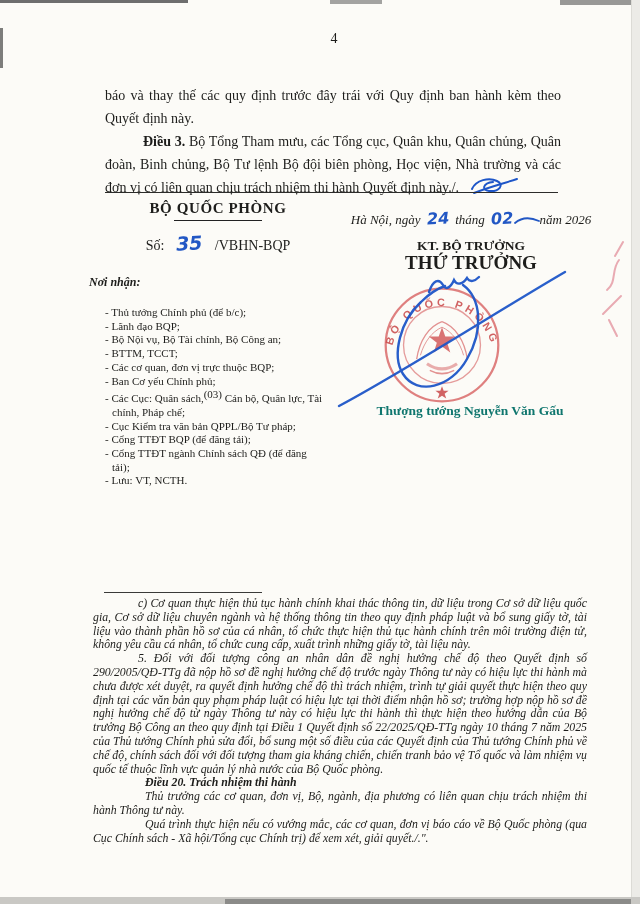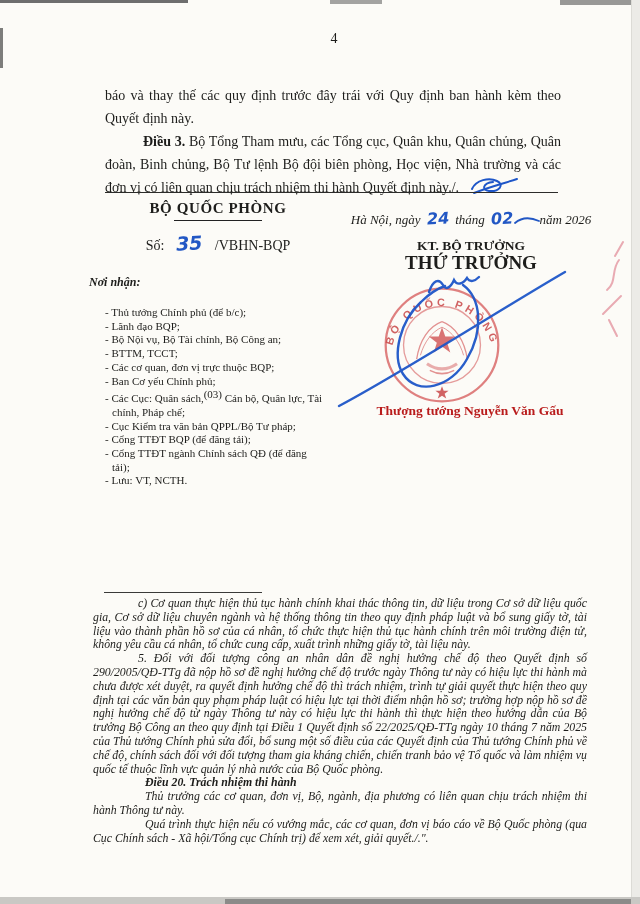--- a/index.html
+++ b/index.html
@@ -51,21 +51,21 @@
   .recipients{position:absolute;top:275px;left:89px;width:252px;}
   .recip-label{font-size:12px;font-weight:bold;font-style:italic;margin-bottom:3px;}
   .recip-list{margin:16px;padding:0;list-style:none;font-size:11px;line-height:13.7px;}
   .recip-list li{padding-left:7px;text-indent:-7px;}
   sup.fnref{font-size:11px;vertical-align:4px;}
 
   
   .seal{position:absolute;left:381px;top:284px;width:122px;height:122px;}
   .signature{position:absolute;left:333px;top:260px;width:238px;height:162px;}
   .signer{position:absolute;top:403px;left:340px;width:260px;text-align:center;
-          color:#b91c1c;font-weight:bold;font-size:13.5px;}
+          color:#0f766e;font-weight:bold;font-size:13.5px;}
   .bleed-marks{position:absolute;left:597px;top:238px;width:34px;height:110px;}
 
   
   .fn-rule{position:absolute;top:592px;left:104px;width:158px;border-top:1.3px solid #3a3a38;}
   .footnotes{position:absolute;top:597px;left:93px;width:494px;
              font-size:11.8px;line-height:13.8px;font-style:italic;text-align:justify;}
   .footnotes p{margin:0;text-indent:45px;}
   .footnotes .fn-heading{font-weight:bold;text-indent:52px;}
   .footnotes .fn-ind{text-indent:52px;}
 </style>

